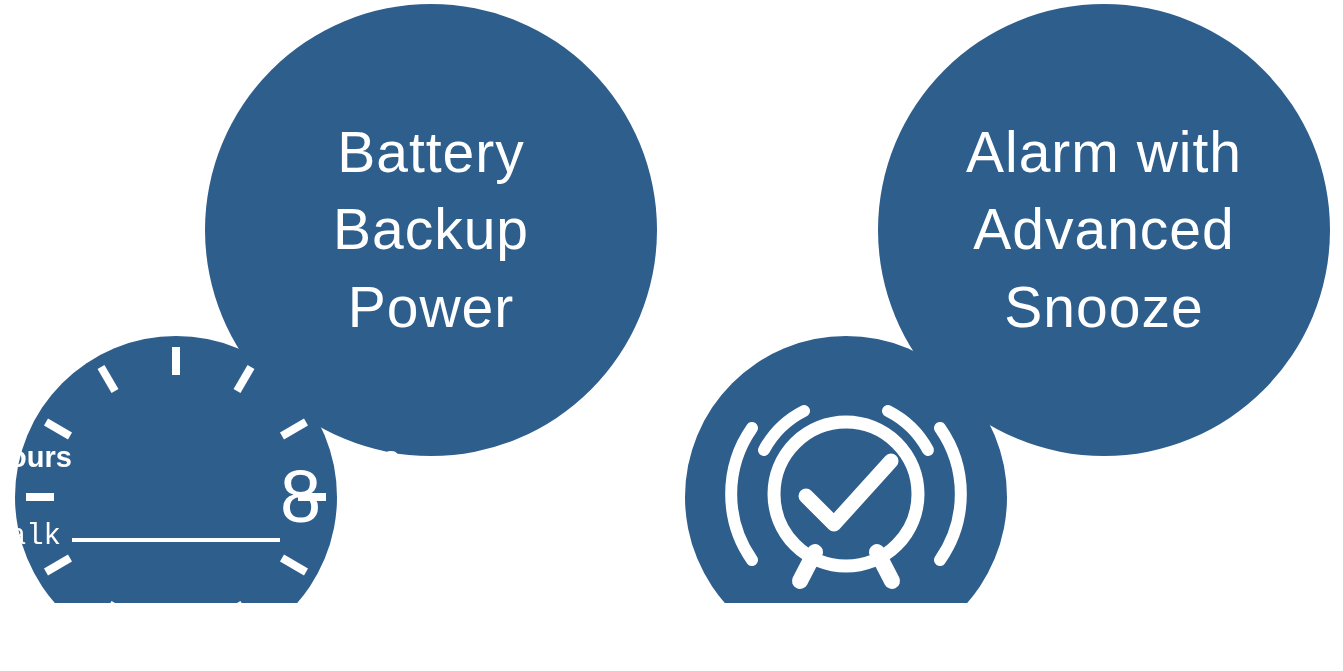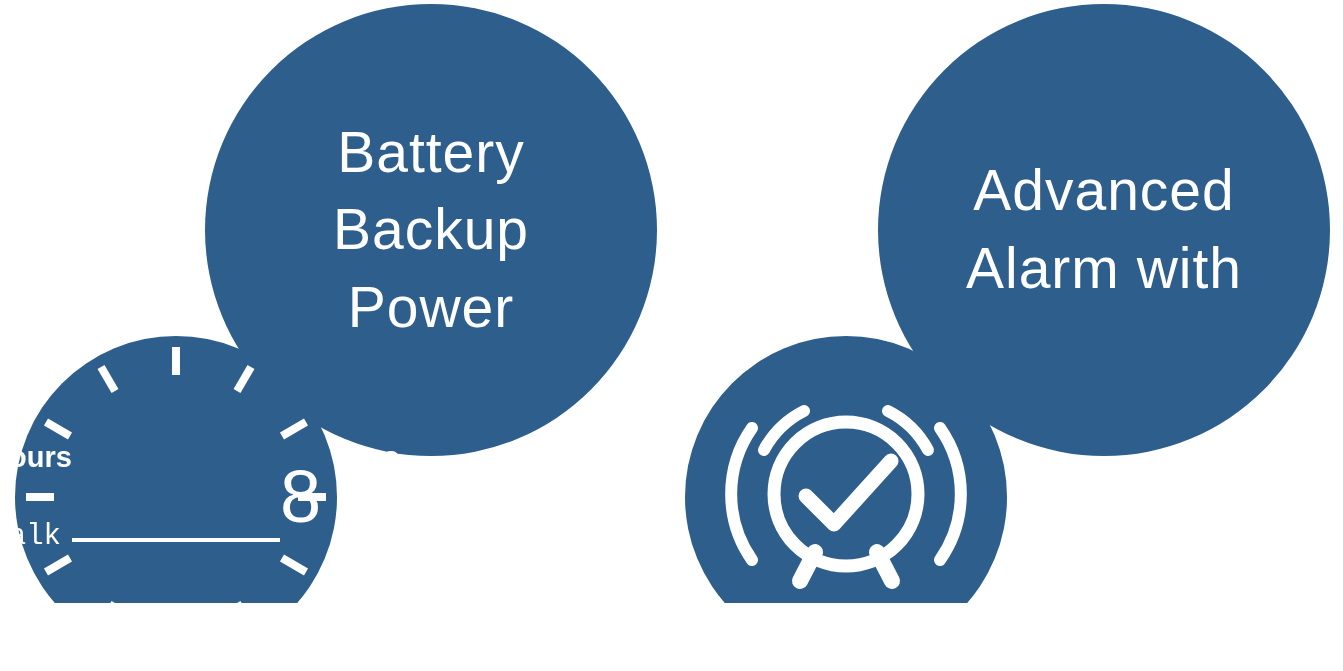--- a/index.html
+++ b/index.html
@@ -143,22 +143,23 @@
         <div class="stat-labels">
           <span class="stat-unit">days</span>
           <span class="stat-sub">standby</span>
         </div>
       </div>
     </div>
   </div>
 
   <div class="big-circle right">
     <div class="circle-title">
+      <span>Alarm with</span>
       <span>Advanced</span>
-      <span>Alarm with</span>
+      <span>Snooze</span>
     </div>
   </div>
 
   <div class="small-circle right">
     <svg class="badge-svg alarm-icon" viewBox="0 0 322 322" aria-hidden="true">
 
       <circle cx="161" cy="158" r="72" stroke-width="13"></circle>
 
       <path d="M 121 160 L 149 188 L 206 125" stroke-width="15"></path>
 

